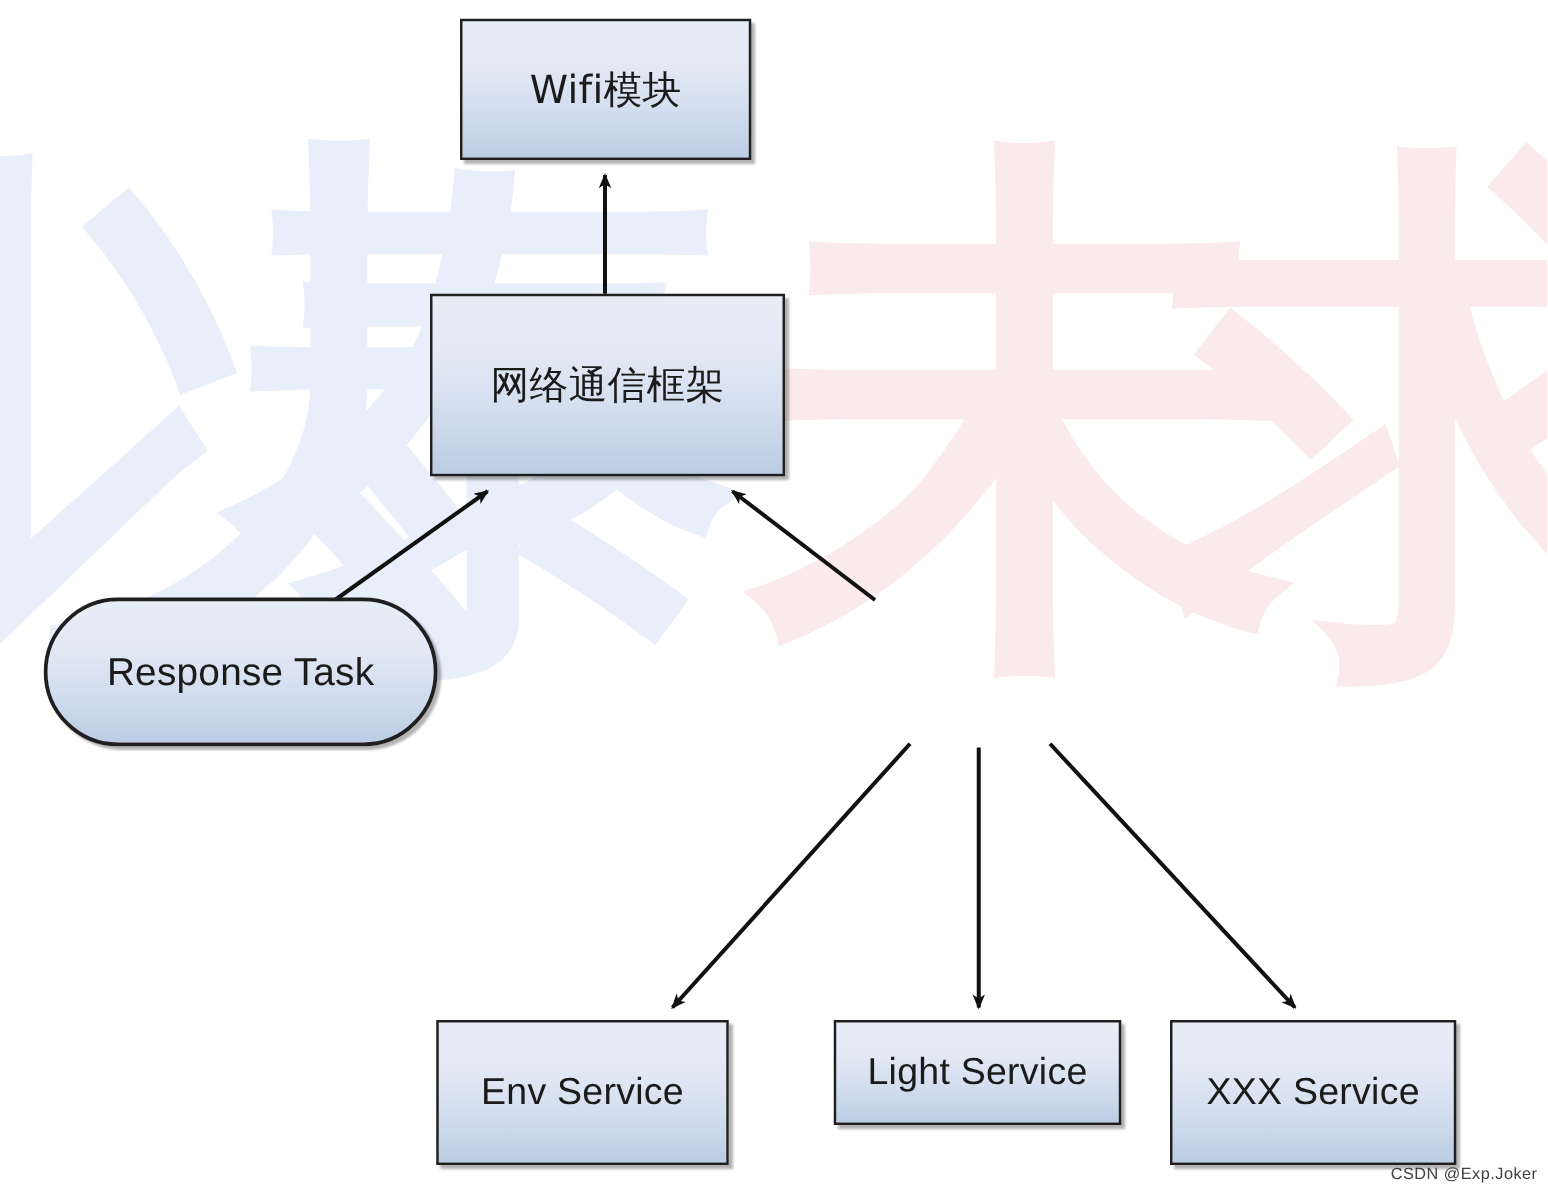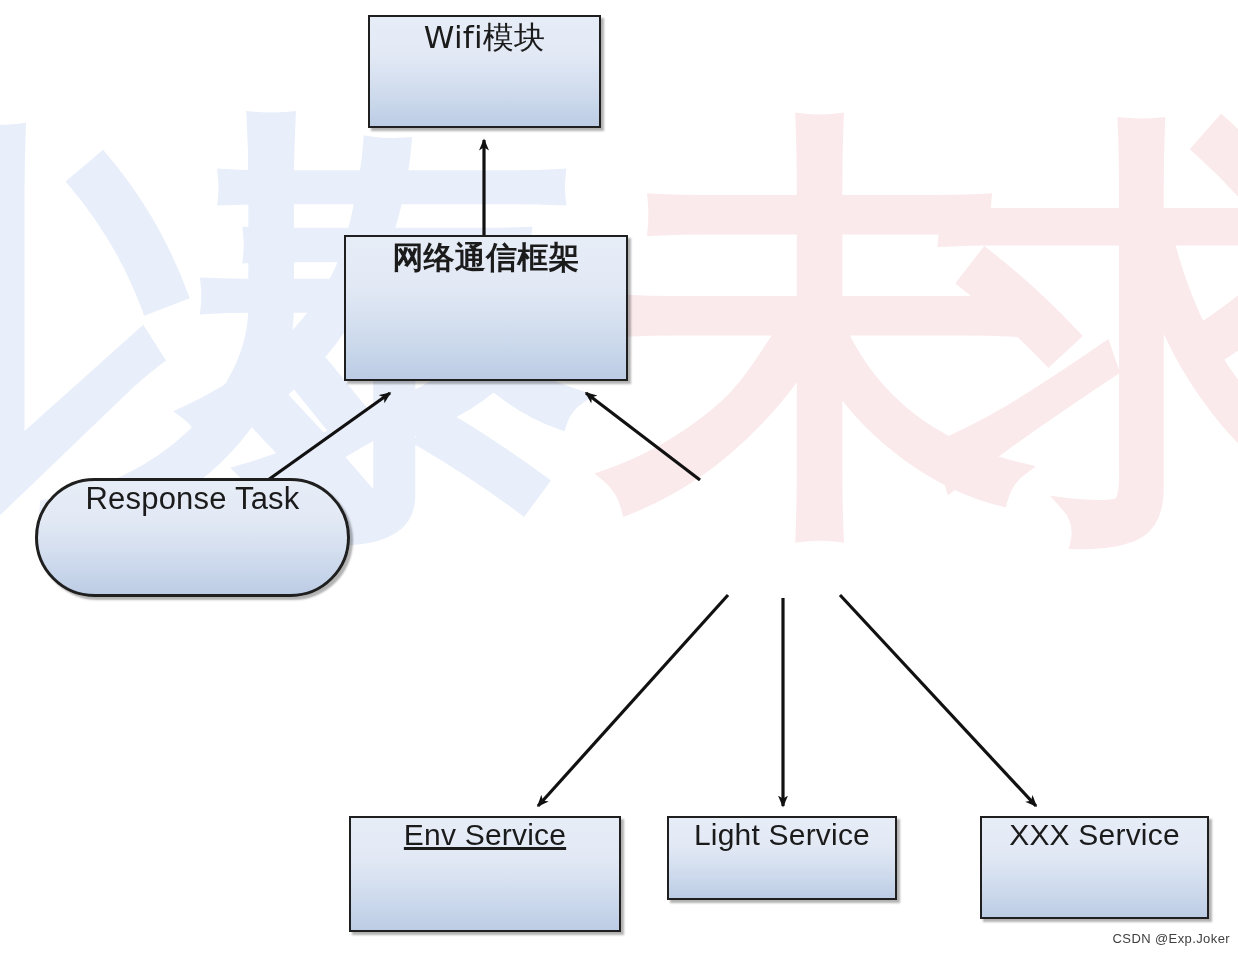--- a/index.html
+++ b/index.html
@@ -45,20 +45,21 @@
     z-index: 1;
     pointer-events: none;
   }
 
   
   .node {
     position: absolute;
     z-index: 2;
     box-sizing: border-box;
     display: flex;
+    align-items: center;
     justify-content: center;
     text-align: center;
     color: #1b1b1b;
     background: linear-gradient(to bottom, #e7edf7 0%, #e2e9f5 35%, #ccd9ec 75%, #bcccE4 100%);
     border: 2px solid #1f1f1f;
     box-shadow: 3px 3px 2px rgba(0,0,0,0.30);
   }
   .node-rect {
     border-radius: 0;
   }
@@ -117,36 +118,36 @@
 
     <line x1="783" y1="598" x2="783" y2="806" stroke="#111111" stroke-width="3.2" marker-end="url(#arrowhead)"></line>
 
     <line x1="840" y1="595" x2="1036" y2="806" stroke="#111111" stroke-width="3.2" marker-end="url(#arrowhead)"></line>
   </svg>
 
   <div class="node node-rect" style="left:368px; top:15px; width:233px; height:113px;">
     <span class="node-label node-label-cjk">Wifi模块</span>
   </div>
 
-  <div class="node node-rect" style="left:344px; top:235px; width:284px; height:146px;font-weight:bold;">
+  <div class="node node-rect" style="left:344px; top:235px; width:284px; height:146px;">
     <span class="node-label node-label-cjk">网络通信框架</span>
   </div>
 
   <div class="node node-round" style="left:35px; top:478px; width:315px; height:119px;">
     <span class="node-label">Response Task</span>
   </div>
 
 
-  <div class="node node-rect" style="left:349px; top:816px; width:272px; height:116px;text-decoration:underline;">
+  <div class="node node-rect" style="left:349px; top:816px; width:234px; height:116px;">
     <span class="node-label node-label-small">Env Service</span>
   </div>
 
   <div class="node node-rect" style="left:667px; top:816px; width:230px; height:84px;">
     <span class="node-label node-label-small">Light Service</span>
   </div>
 
-  <div class="node node-rect" style="left:980px; top:816px; width:229px; height:103px;">
+  <div class="node node-rect" style="left:936px; top:816px; width:229px; height:116px;">
     <span class="node-label node-label-small">XXX Service</span>
   </div>
 
   <div class="credit" style="right:8px; bottom:8px;">CSDN @Exp.Joker</div>
 
 </div>
 
 </body></html>

